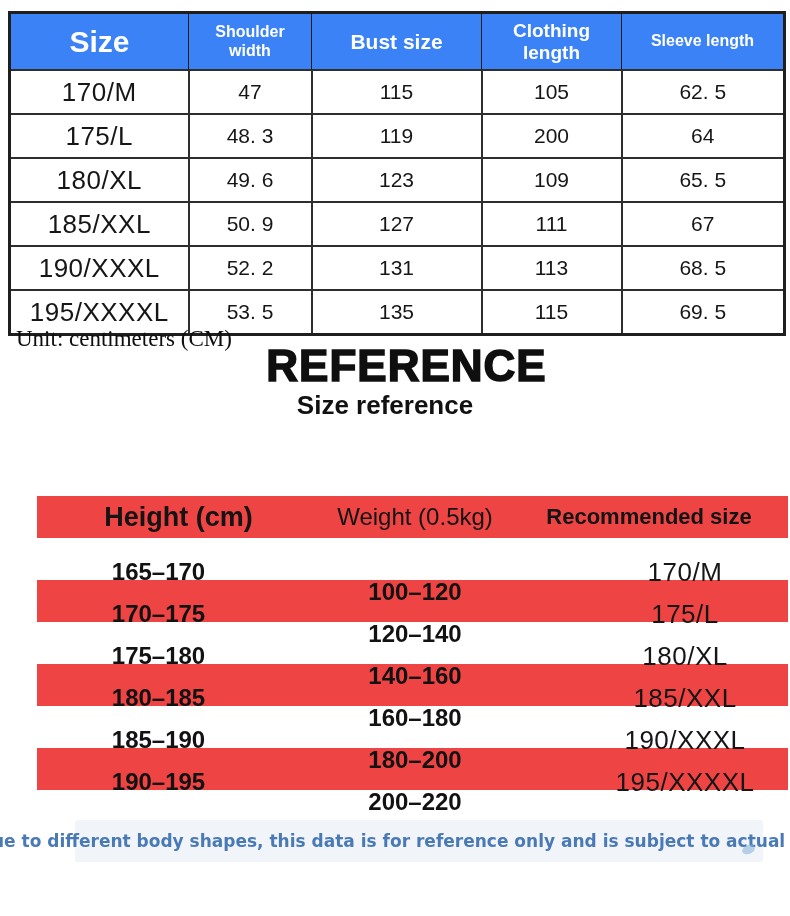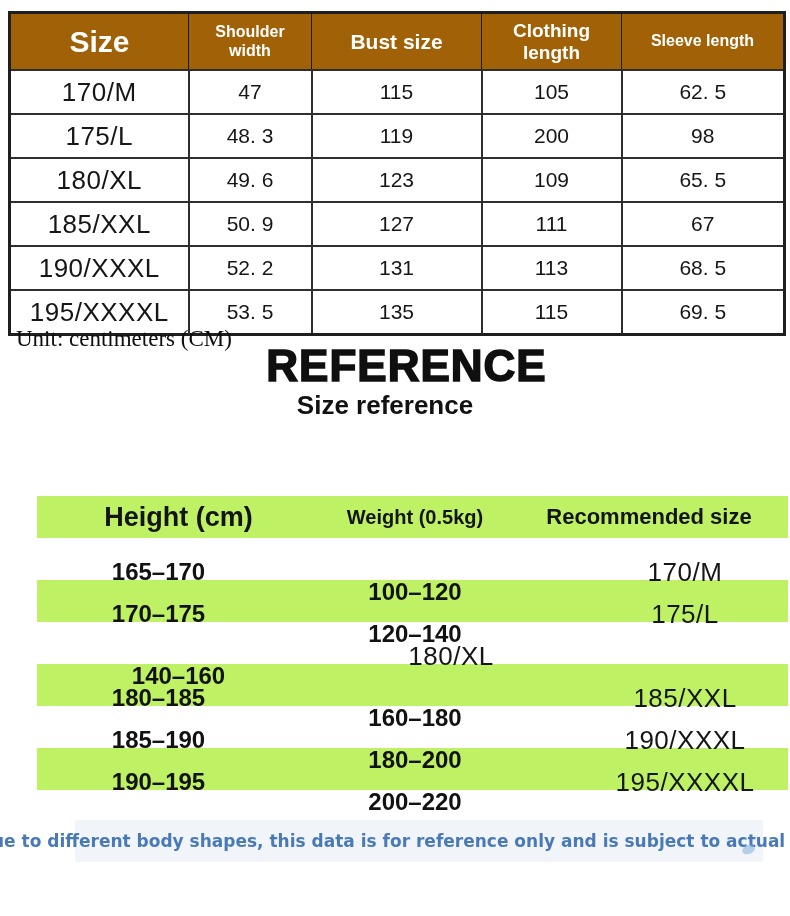--- a/index.html
+++ b/index.html
@@ -8,21 +8,21 @@
     font-family:"Liberation Sans",sans-serif;color:#1a1a1a;overflow:hidden;
   }
 
   
   .size-table{
     position:absolute;left:8px;top:11px;width:775px;
     border-collapse:collapse;table-layout:fixed;
     border:3px solid #1f1f1f;
   }
   .size-table th{
-    background:#a16207;color:#ffffff;font-weight:bold;
+    background:#3b82f6;color:#ffffff;font-weight:bold;
     height:55px;padding:0 4px;border:1px solid #1b1b1b;
     text-align:center;vertical-align:middle;
   }
   th.h-size{font-size:30px;}
   th.h-bust{font-size:21px;}
   th.h-cloth{font-size:19px;margin-top:39px;}
   th.h-small{font-size:16px;line-height:1.15;}
   .size-table td{
     border:2px solid #2e2e2e;height:42px;text-align:center;vertical-align:middle;
     font-size:21px;font-weight:normal;color:#161616;padding:0 2px;
@@ -49,24 +49,24 @@
     padding-left:52px;text-align:center;
     font-size:26px;font-weight:bold;color:#111;line-height:1.1;
   }
 
   
   .fit-table{position:absolute;left:37px;top:496px;width:751px;}
   .fit-row{
     display:grid;grid-template-columns:283px 190px 278px;
     height:42px;align-items:center;
   }
-  .fit-row.gray{background:#bef264;}
+  .fit-row.gray{background:#ef4444;}
   .fit-cell{text-align:center;white-space:nowrap;}
   .fh1{font-size:27px;font-weight:bold;color:#141414;}
-  .fh2{font-size:20px;font-weight:bold;color:#141414;}
+  .fh2{font-size:24px;font-weight:normal;color:#141414;}
   .fh3{font-size:22px;font-weight:bold;color:#141414;}
   .fv1{font-size:24px;font-weight:bold;position:relative;left:-20px;color:#121212;}
   .fv2{font-size:24px;font-weight:bold;color:#121212;margin-top:40px;}
   .fv3{font-size:26px;font-weight:normal;position:relative;left:36px;letter-spacing:.5px;color:#161616;}
 
   
   .footnote{
     position:absolute;left:75px;top:820px;width:688px;height:42px;
     background:#f1f5fa;border-radius:2px;
     display:flex;align-items:center;justify-content:center;
@@ -107,21 +107,21 @@
       <td>47</td>
       <td>115</td>
       <td>105</td>
       <td>62. 5</td>
     </tr>
     <tr>
       <td class="c-size">175/L</td>
       <td>48. 3</td>
       <td>119</td>
       <td>200</td>
-      <td>98</td>
+      <td>64</td>
     </tr>
     <tr>
       <td class="c-size">180/XL</td>
       <td>49. 6</td>
       <td>123</td>
       <td>109</td>
       <td>65. 5</td>
     </tr>
     <tr>
       <td class="c-size">185/XXL</td>
@@ -161,20 +161,21 @@
     <div class="fit-cell fv1">165–170</div>
     <div class="fit-cell fv2">100–120</div>
     <div class="fit-cell fv3">170/M</div>
   </div>
   <div class="fit-row gray">
     <div class="fit-cell fv1">170–175</div>
     <div class="fit-cell fv2">120–140</div>
     <div class="fit-cell fv3">175/L</div>
   </div>
   <div class="fit-row">
+    <div class="fit-cell fv1">175–180</div>
     <div class="fit-cell fv2">140–160</div>
     <div class="fit-cell fv3">180/XL</div>
   </div>
   <div class="fit-row gray">
     <div class="fit-cell fv1">180–185</div>
     <div class="fit-cell fv2">160–180</div>
     <div class="fit-cell fv3">185/XXL</div>
   </div>
   <div class="fit-row">
     <div class="fit-cell fv1">185–190</div>

